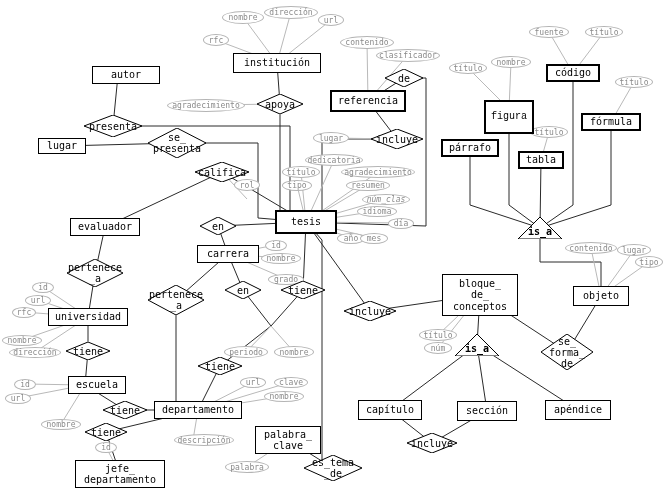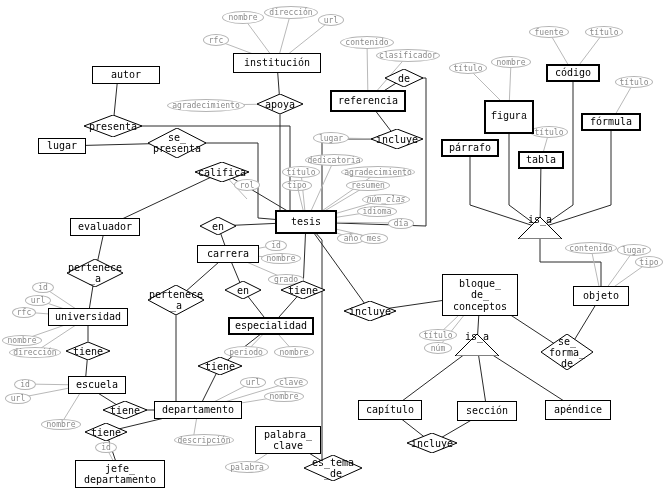--- a/index.html
+++ b/index.html
@@ -10,21 +10,21 @@
   .attr-edge{fill:none;stroke:#b9b9b9;stroke-width:1;}
   .entity{position:absolute;z-index:3;background:#fff;border:1px solid #000;
           display:flex;align-items:center;justify-content:center;text-align:center;
           font-size:10px;line-height:1.15;color:#000;white-space:pre-line;box-sizing:border-box;}
   .entity.bold{border-width:2px;}
   .rel,.tri{position:absolute;z-index:2;}
   .rel svg,.tri svg{position:absolute;left:0;top:0;display:block;}
   .shape-lbl{position:absolute;left:0;top:0;right:0;bottom:0;display:flex;align-items:center;
           justify-content:center;text-align:center;font-size:10px;line-height:1.1;color:#000;
           white-space:pre-line;}
-  .tri .shape-lbl{align-items:flex-end;padding-bottom:14px;box-sizing:border-box;}
+  .tri .shape-lbl{align-items:flex-end;padding-bottom:2px;box-sizing:border-box;font-weight:bold;}
   .attr{position:absolute;z-index:1;background:#fff;border:1px solid #b4b4b4;border-radius:50%;
           color:#8a8a8a;display:flex;align-items:center;justify-content:center;
           font-size:8px;white-space:nowrap;box-sizing:border-box;}
 </style>
 </head>
 <body>
 
 <div id="canvas">
   <svg id="edge-layer" width="669" height="495">
       <polyline points="118,75 113,126" class="edge"></polyline>
@@ -126,21 +126,20 @@
       <polyline points="438,348 480,295" class="attr-edge"></polyline>
     </svg>
 <div class="entity" style="left: 92px; top: 66px; width: 68px; height: 18px;">autor</div>
     <div class="entity" style="left: 233px; top: 53px; width: 88px; height: 20px;">institución</div>
     <div class="entity bold" style="left: 330px; top: 90px; width: 76px; height: 22px;">referencia</div>
     <div class="entity" style="left: 38px; top: 138px; width: 48px; height: 16px;">lugar</div>
     <div class="entity" style="left: 70px; top: 218px; width: 70px; height: 18px;">evaluador</div>
     <div class="entity bold" style="left: 275px; top: 210px; width: 62px; height: 24px;">tesis</div>
     <div class="entity" style="left: 197px; top: 245px; width: 62px; height: 18px;">carrera</div>
     <div class="entity" style="left: 48px; top: 308px; width: 80px; height: 18px;">universidad</div>
-    <div class="entity bold" style="left: 228px; top: 317px; width: 86px; height: 18px;">especialidad</div>
     <div class="entity" style="left: 68px; top: 376px; width: 58px; height: 18px;">escuela</div>
     <div class="entity" style="left: 154px; top: 401px; width: 88px; height: 18px;">departamento</div>
     <div class="entity" style="left: 75px; top: 460px; width: 90px; height: 28px;">jefe_
 departamento</div>
     <div class="entity" style="left: 255px; top: 426px; width: 66px; height: 28px;">palabra_
 clave</div>
     <div class="entity" style="left: 442px; top: 274px; width: 76px; height: 42px;">bloque_
 de_
 conceptos</div>
     <div class="entity" style="left: 358px; top: 400px; width: 64px; height: 20px;">capítulo</div>

